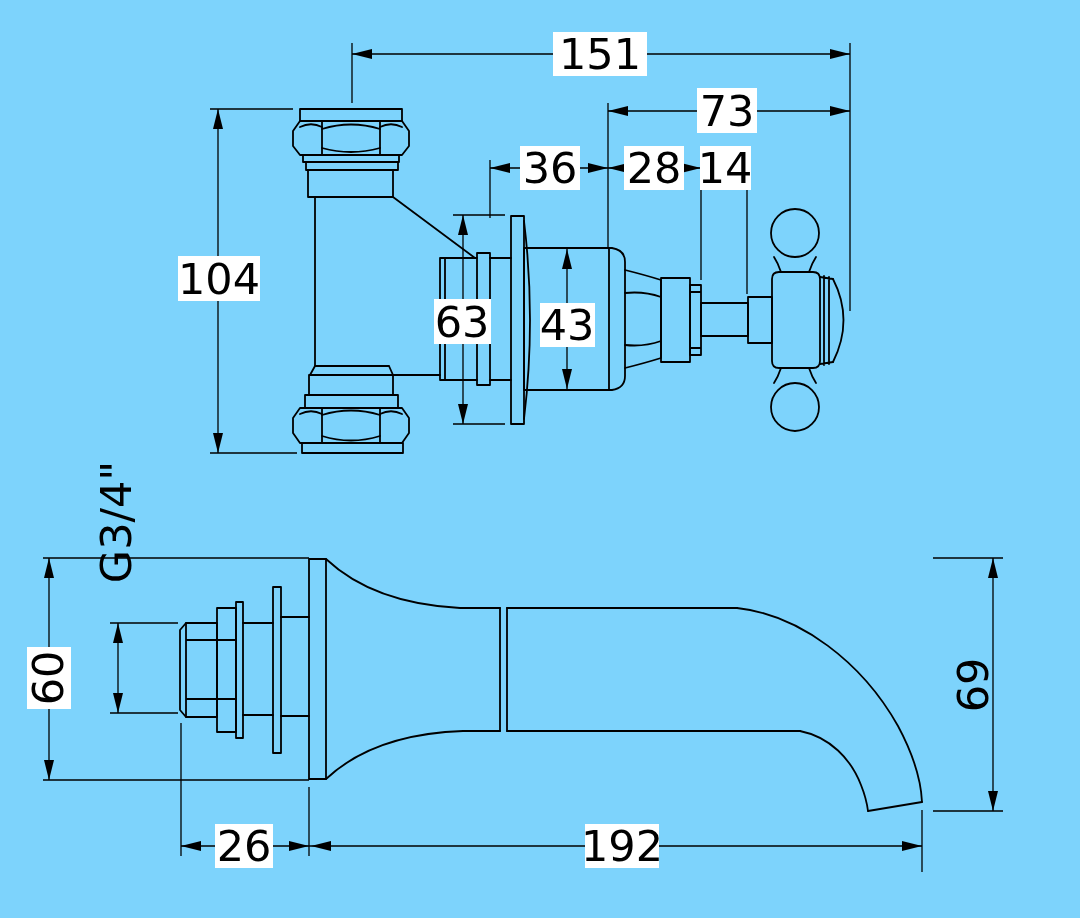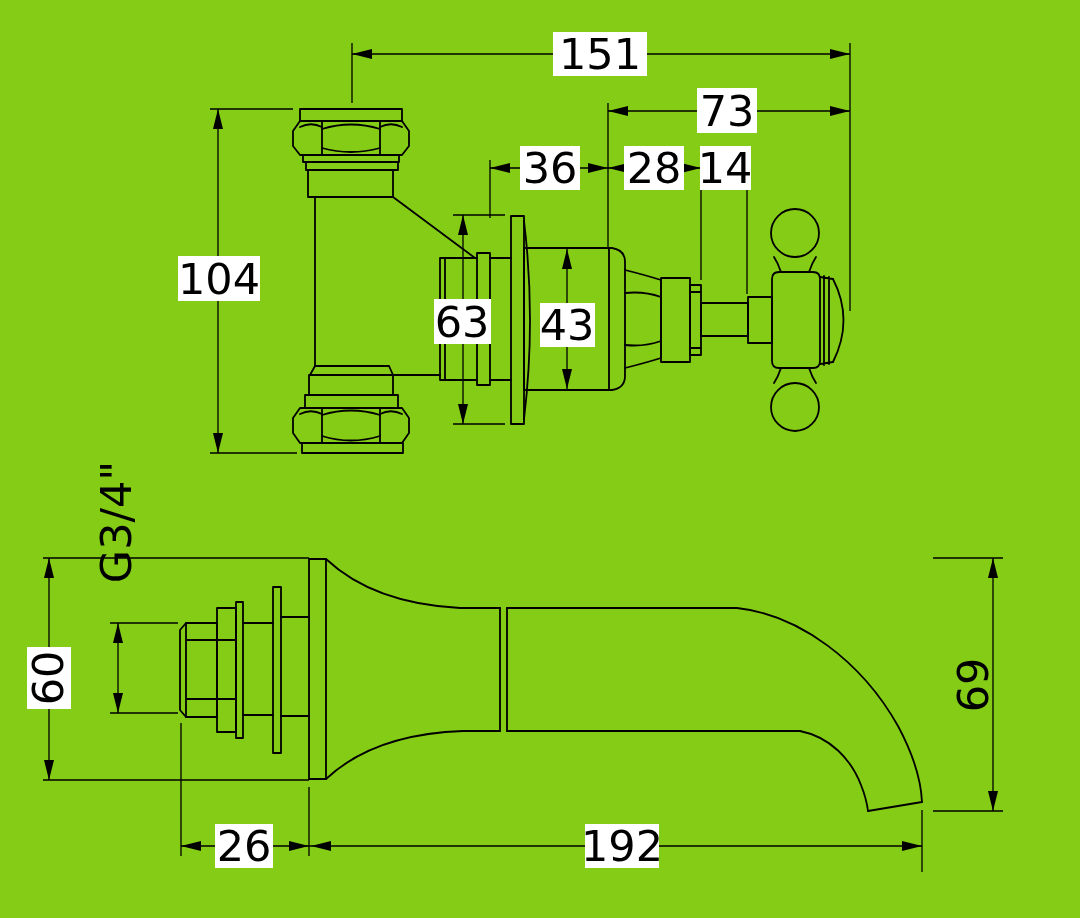--- a/index.html
+++ b/index.html
@@ -1,17 +1,17 @@
 <!DOCTYPE html>
 <html><head>
 <meta charset="utf-8">
 <title></title>
 <style>
   html,body{margin:0;padding:0;background:#ffffff;}
-  .stage{width:1080px;height:918px;background:#84cc16;position:relative;overflow:hidden;}
+  .stage{width:1080px;height:918px;background:#7dd3fc;position:relative;overflow:hidden;}
   .ln{fill:none;stroke:#000;stroke-width:1.8;stroke-linejoin:round;stroke-linecap:round;}
   .dim{fill:none;stroke:#000;stroke-width:1.3;stroke-linecap:butt;}
   .arr{fill:#000;stroke:none;}
   .bg{fill:#fff;stroke:none;}
   .lbl{font-family:"DejaVu Sans","Liberation Sans",sans-serif;font-size:43px;fill:#000;text-anchor:middle;}
 </style>
 </head>
 <body>
 
 <div class="stage">

